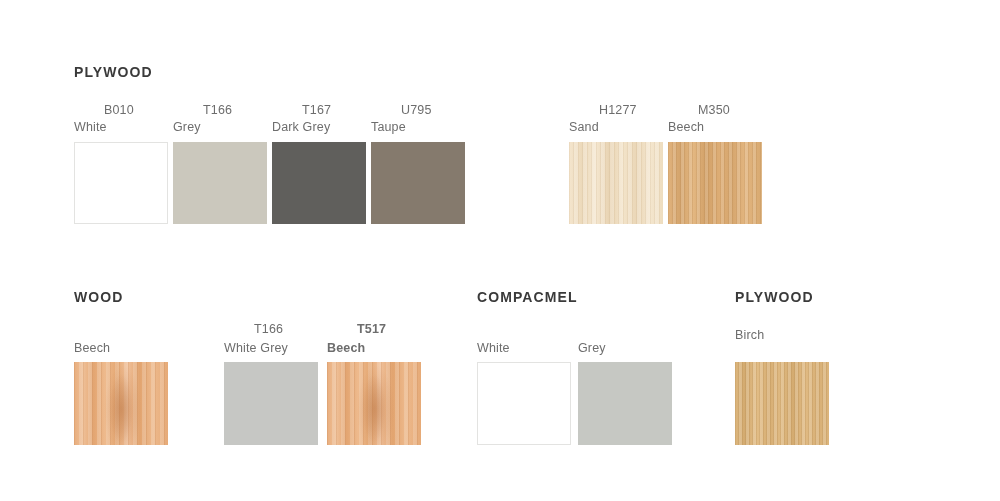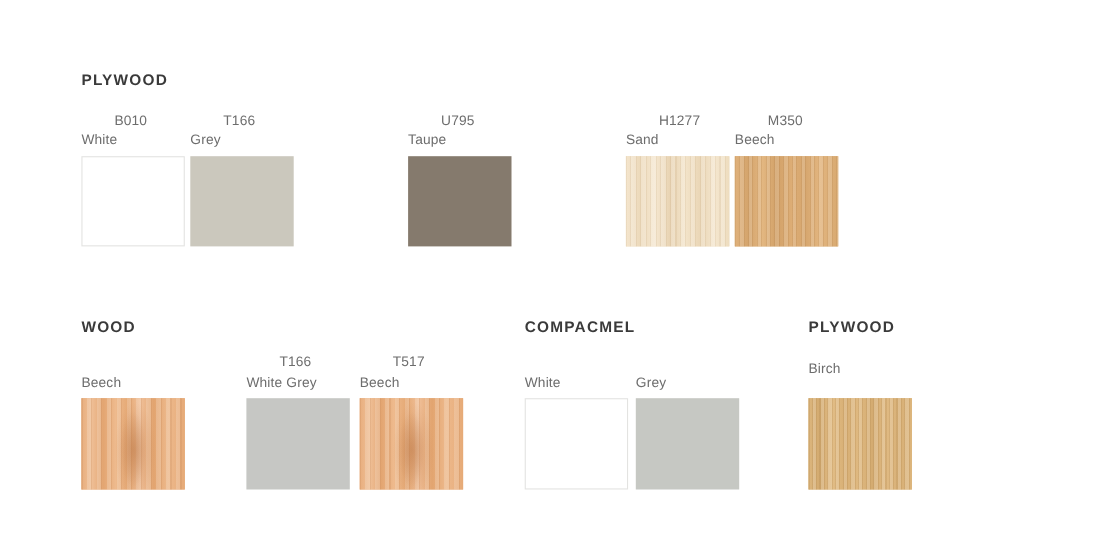--- a/index.html
+++ b/index.html
@@ -148,20 +148,27 @@
     </div>
 
     <div class="swatch-cell" style="left:99px;">
       <div class="swatch-labels">
         <div class="swatch-code">T166</div>
         <div class="swatch-name">Grey</div>
       </div>
       <div class="swatch-chip" style="top:39px; background:#cbc8bd;"></div>
     </div>
 
+    <div class="swatch-cell" style="left:198px;">
+      <div class="swatch-labels">
+        <div class="swatch-code">T167</div>
+        <div class="swatch-name">Dark Grey</div>
+      </div>
+      <div class="swatch-chip" style="top:39px; background:#605f5c;"></div>
+    </div>
 
     <div class="swatch-cell" style="left:297px;">
       <div class="swatch-labels">
         <div class="swatch-code">U795</div>
         <div class="swatch-name">Taupe</div>
       </div>
       <div class="swatch-chip" style="top:39px; background:#857a6d;"></div>
     </div>
 
 
@@ -195,21 +202,21 @@
 
 
   <div class="swatch-group" style="left:224px; top:322px; width:200px; height:124px;">
     <div class="swatch-cell" style="left:0px;">
       <div class="swatch-labels">
         <div class="swatch-code">T166</div>
         <div class="swatch-name" style="top:19px;">White Grey</div>
       </div>
       <div class="swatch-chip" style="top:40px; height:83px; background:#c6c7c4;"></div>
     </div>
-    <div class="swatch-cell" style="left:103px;">
+    <div class="swatch-cell" style="left:103px;font-weight:bold;">
       <div class="swatch-labels">
         <div class="swatch-code">T517</div>
         <div class="swatch-name" style="top:19px;">Beech</div>
       </div>
       <div class="swatch-chip grain-beech" style="top:40px; height:83px;"></div>
     </div>
   </div>
 
   <div class="section-heading" style="left:477px; top:289px;">COMPACMEL</div>
 

